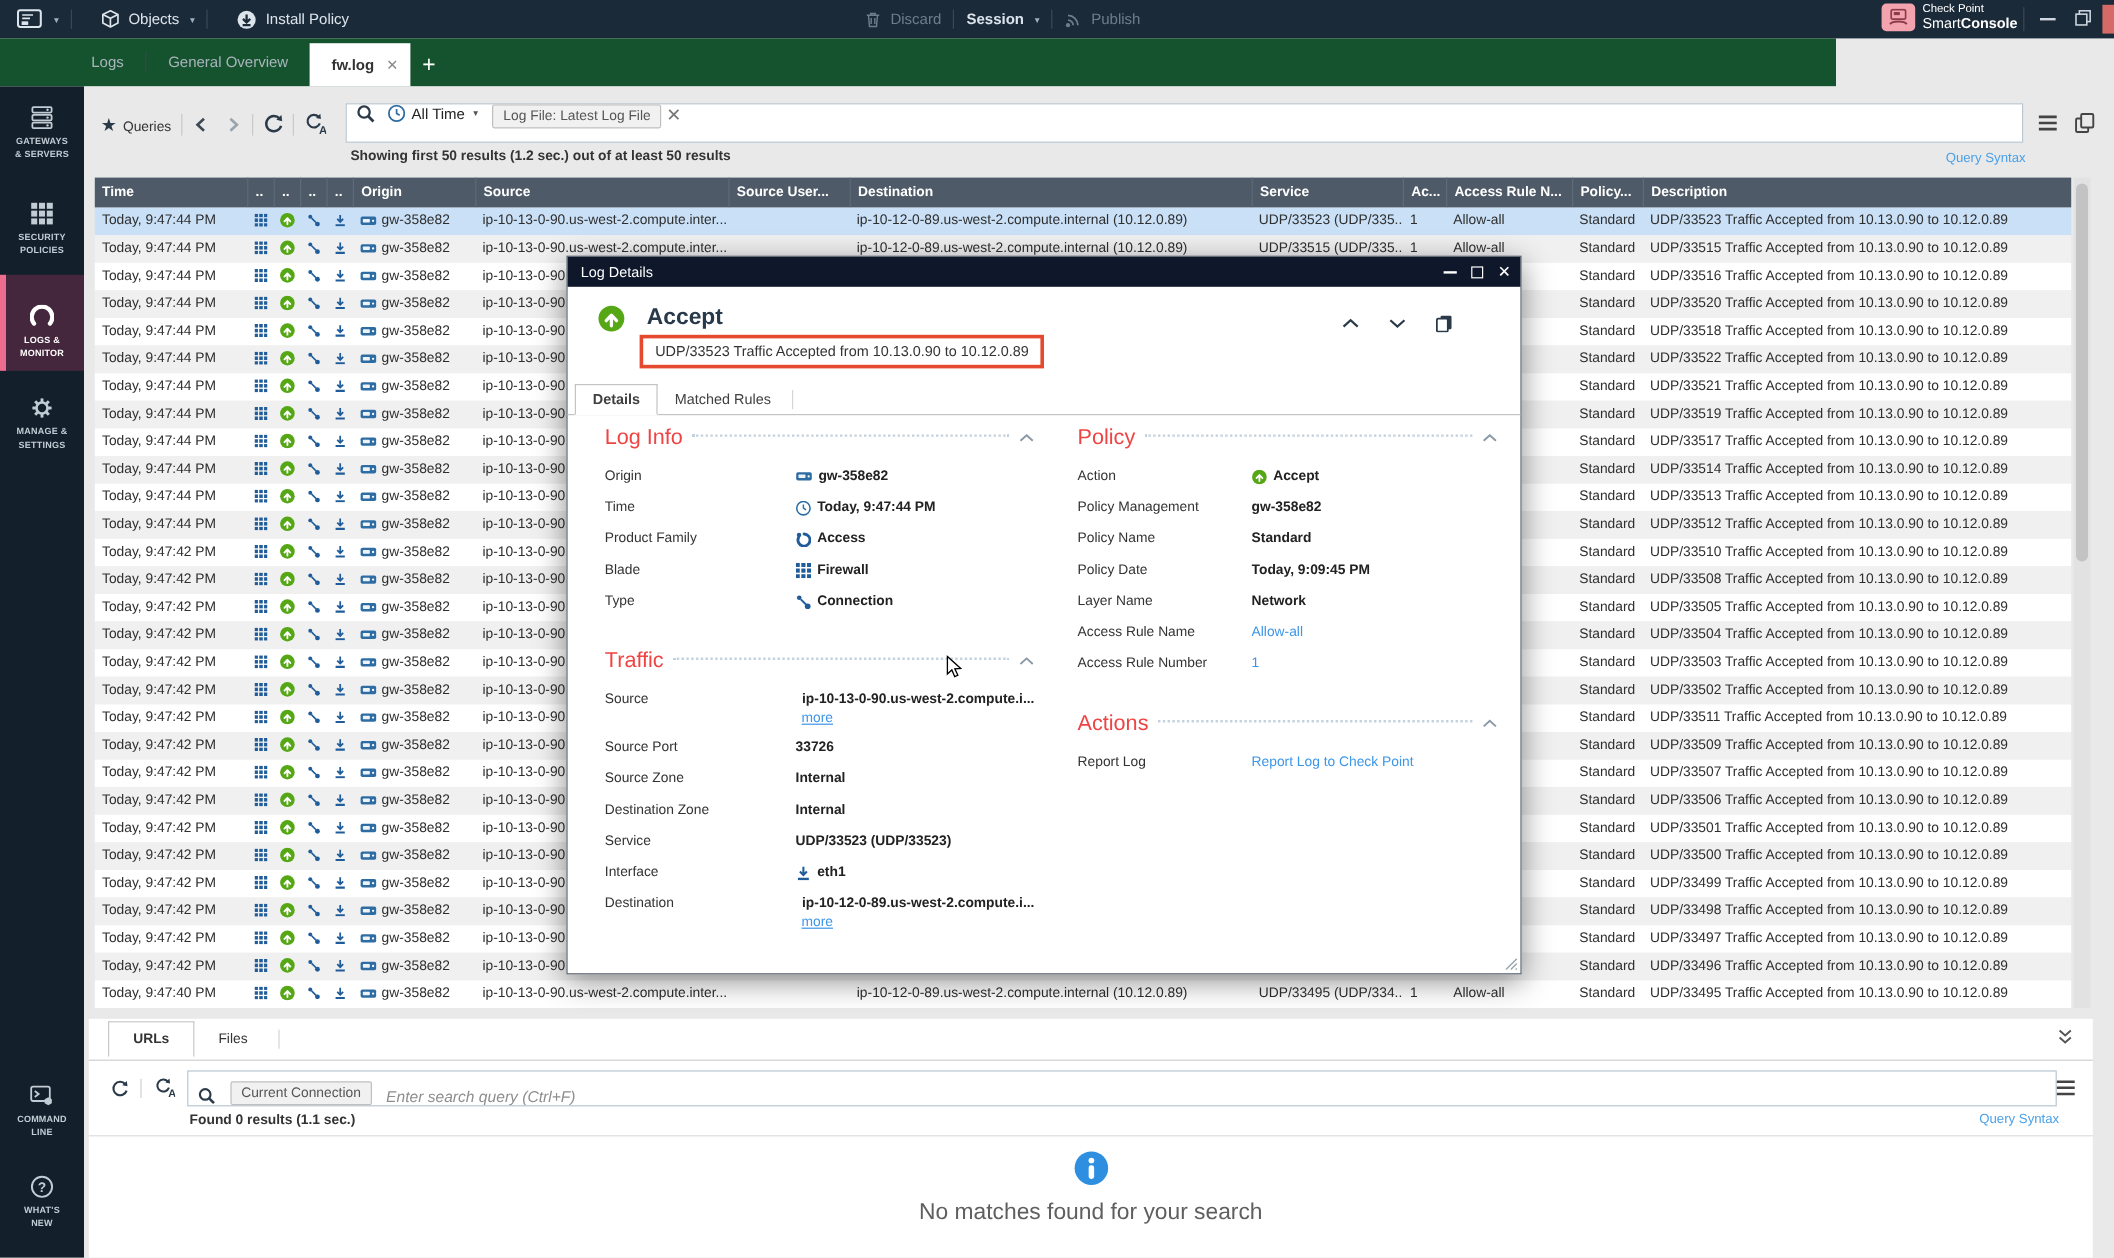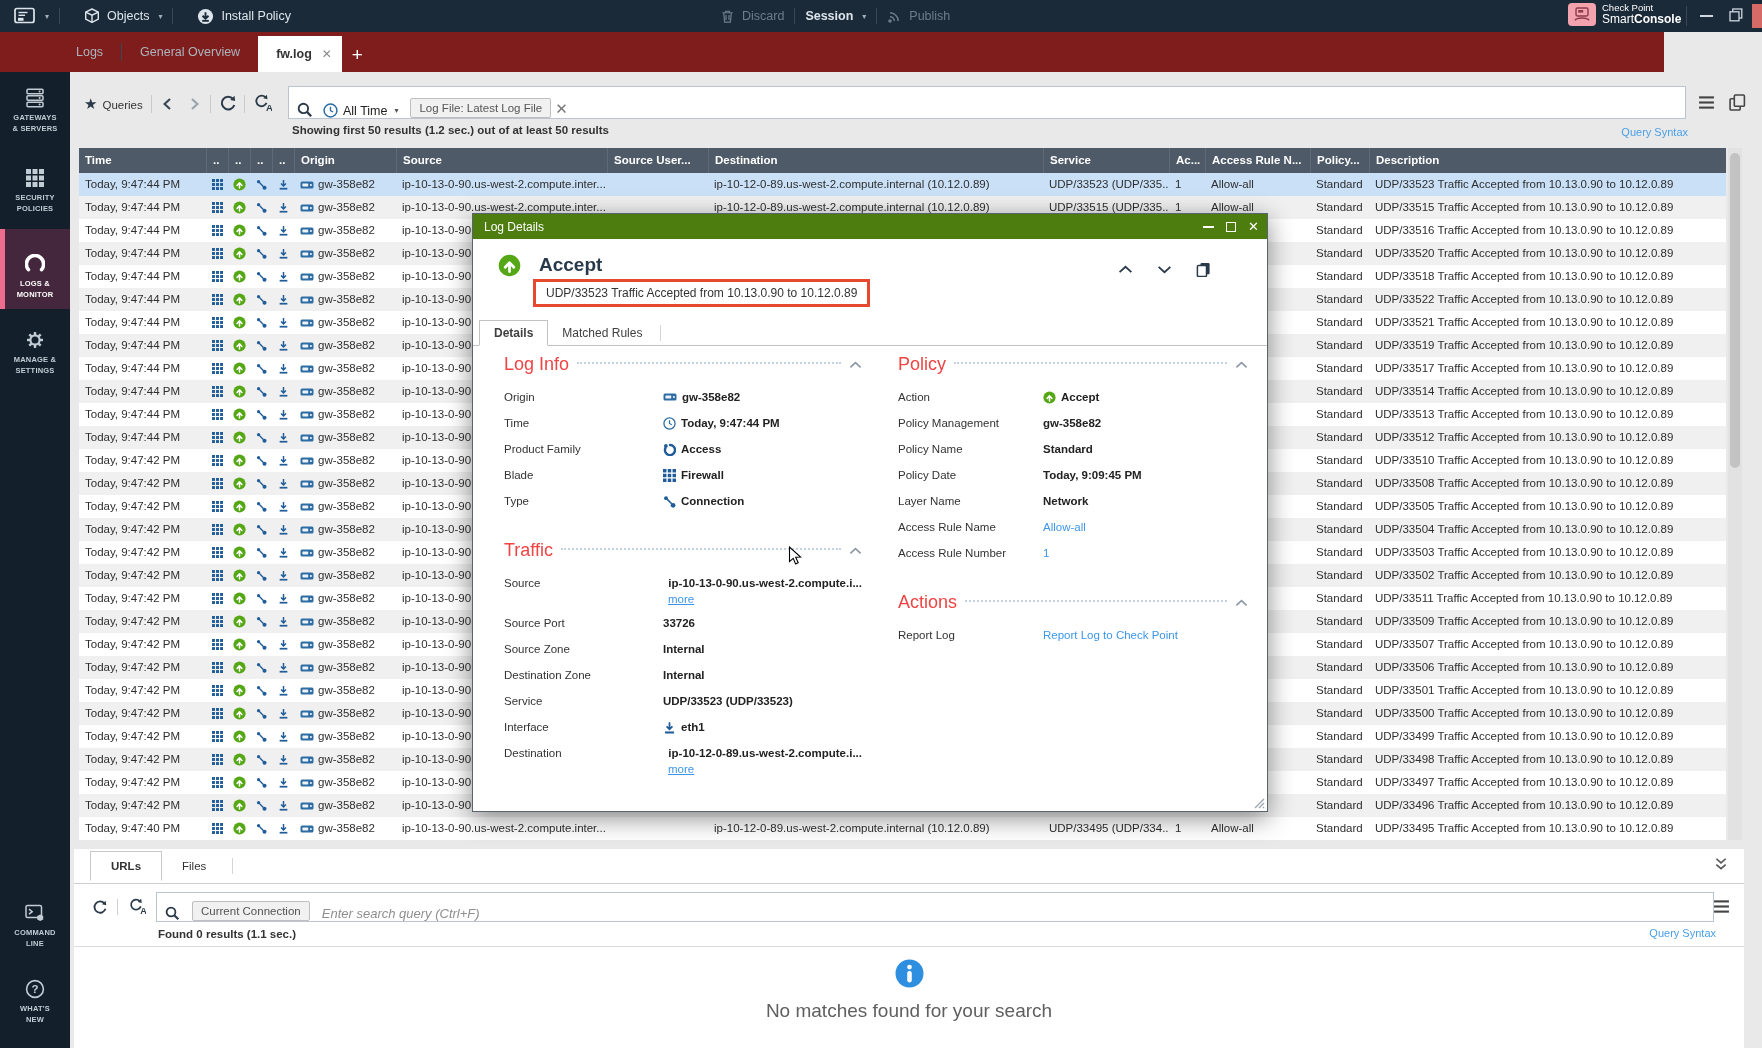--- a/index.html
+++ b/index.html
@@ -20,21 +20,21 @@
   .brand-text{line-height:1.05;color:#fff}
   .brand-l1{font-size:9.5px}
   .brand-l2{font-size:12px;font-weight:400}
   .brand-l2 b{font-weight:700}
   .win-sep{position:absolute;left:1686px;top:6px;width:1px;height:20px;background:#3a4856}
   .win-min{position:absolute;left:1700px;top:15px;width:13px;height:2px;background:#cfd8e0}
   .win-restore{position:absolute;left:1729px;top:8px}
   .win-close{position:absolute;left:1752px;top:4px;width:10px;height:24px;background:#d66a66}
 
   
-  .tabbar{position:absolute;left:0;top:32px;width:1664px;height:40px;background:#7f1d1d;display:flex;align-items:center}
+  .tabbar{position:absolute;left:0;top:32px;width:1530px;height:40px;background:#14532d;display:flex;align-items:center}
   .tab{height:40px;display:flex;align-items:center;padding:0 18px;color:#aab4bd;font-size:12.5px}
   .tab-div{width:1px;height:18px;background:#3a4856;align-self:center}
   .tab.active{background:#fff;color:#333;height:36px;font-weight:700;padding-right:10px}
   .tab.active .tab-x{margin-left:10px;color:#888;font-weight:400;font-size:12px}
   .tab-plus{color:#fff;font-size:19px;margin-left:10px;align-self:center;margin-top:6px}
 
   
   .sidebar{position:absolute;left:0;top:72px;width:70px;height:976px;background:#141f2c}
   .side-item{position:absolute;left:0;width:70px;text-align:center;color:#c2ccd4;cursor:default}
   .side-item .lbl{font-size:7.5px;font-weight:700;letter-spacing:.2px;line-height:1.45;margin-top:5px}
@@ -42,21 +42,21 @@
   .side-item.active::before{content:"";position:absolute;left:0;top:0;bottom:0;width:5px;background:#ee6d8f}
 
   
   .main-bg{position:absolute;left:70px;top:72px;width:1692px;height:976px;background:#e9e9e9}
 
   
   .qb-left{position:absolute;left:84px;top:94px;display:flex;align-items:center;color:#333;font-size:11.5px}
   .qb-left .sep{width:1px;height:18px;background:#c9c9c9;margin:0 8px}
   .star{color:#2b3a49;font-size:15px;margin-right:5px}
   .qinput{position:absolute;left:288px;top:86px;width:1398px;height:33px;background:#fff;
-    border:1px solid #b9c6d2;display:flex;align-items:flex-end;padding:0 8px}
+    border:1px solid #b9c6d2;display:flex;align-items:flex-start;padding:0 8px}
   .alltime{display:flex;align-items:center;gap:5px;font-size:12.5px;color:#222;margin-left:10px}
   .chip{background:#f1f1f1;border:1px solid #bfbfbf;border-radius:2px;color:#555;
     font-size:11.5px;padding:3px 8px;margin-left:12px;white-space:nowrap}
   .qtext{font-size:14px;color:#222;margin-left:14px;flex:1}
   .qclear{color:#777;font-size:15px;padding:0 4px}
   .qb-right{position:absolute;left:1698px;top:94px;display:flex;gap:14px;align-items:center}
   .summary{position:absolute;left:292px;top:124px;font-size:11.5px;font-weight:700;color:#333}
   .qsyntax-top{position:absolute;left:1560px;top:126px;width:128px;text-align:right;
     font-size:11px;color:#4aa0e8}
 
@@ -72,21 +72,21 @@
   .trow.sel{background:#c9e0f7}
   .trow .c{padding:0 6px;white-space:nowrap;overflow:hidden;line-height:23px}
   .trow .ci{padding:0;text-align:center}
   .trow .origin svg{margin-right:4px}
   .vscroll{position:absolute;left:1728px;top:148px;width:14px;height:692px;background:#e2e2e2}
   .vthumb{position:absolute;left:2px;top:5px;width:10px;height:315px;background:#c3c3c3;border-radius:5px}
 
   
   .dialog{position:absolute;left:472px;top:213px;width:796px;height:599px;background:#fff;
     border:1px solid #5a6470;box-shadow:0 6px 24px rgba(0,0,0,.45);z-index:20}
-  .dlg-title{position:absolute;left:0;top:0;right:0;height:25px;background:#4d7c0f;color:#fff;
+  .dlg-title{position:absolute;left:0;top:0;right:0;height:25px;background:#0f172a;color:#fff;
     font-size:12px;display:flex;align-items:center;padding-left:11px}
   .dlg-btns{position:absolute;right:8px;top:5px;display:flex;gap:12px;align-items:center;color:#fff}
   .dlg-accept-ic{position:absolute;left:25px;top:40px}
   .dlg-status{position:absolute;left:66px;top:40px;font-size:19px;font-weight:600;color:#27394a}
   .dlg-summary{position:absolute;left:60px;top:65px;border:3px solid #e54a30;padding:4px 10px;
     font-size:12px;color:#333;white-space:nowrap}
   .dlg-nav{position:absolute;right:56px;top:48px;display:flex;gap:24px;align-items:center}
   .dlg-tabs{position:absolute;left:0;top:106px;right:0;height:26px;border-bottom:1px solid #c3c3c3;
     display:flex;align-items:center;padding-left:6px;font-size:12px;color:#404040}
   .dtab{padding:5px 14px}

